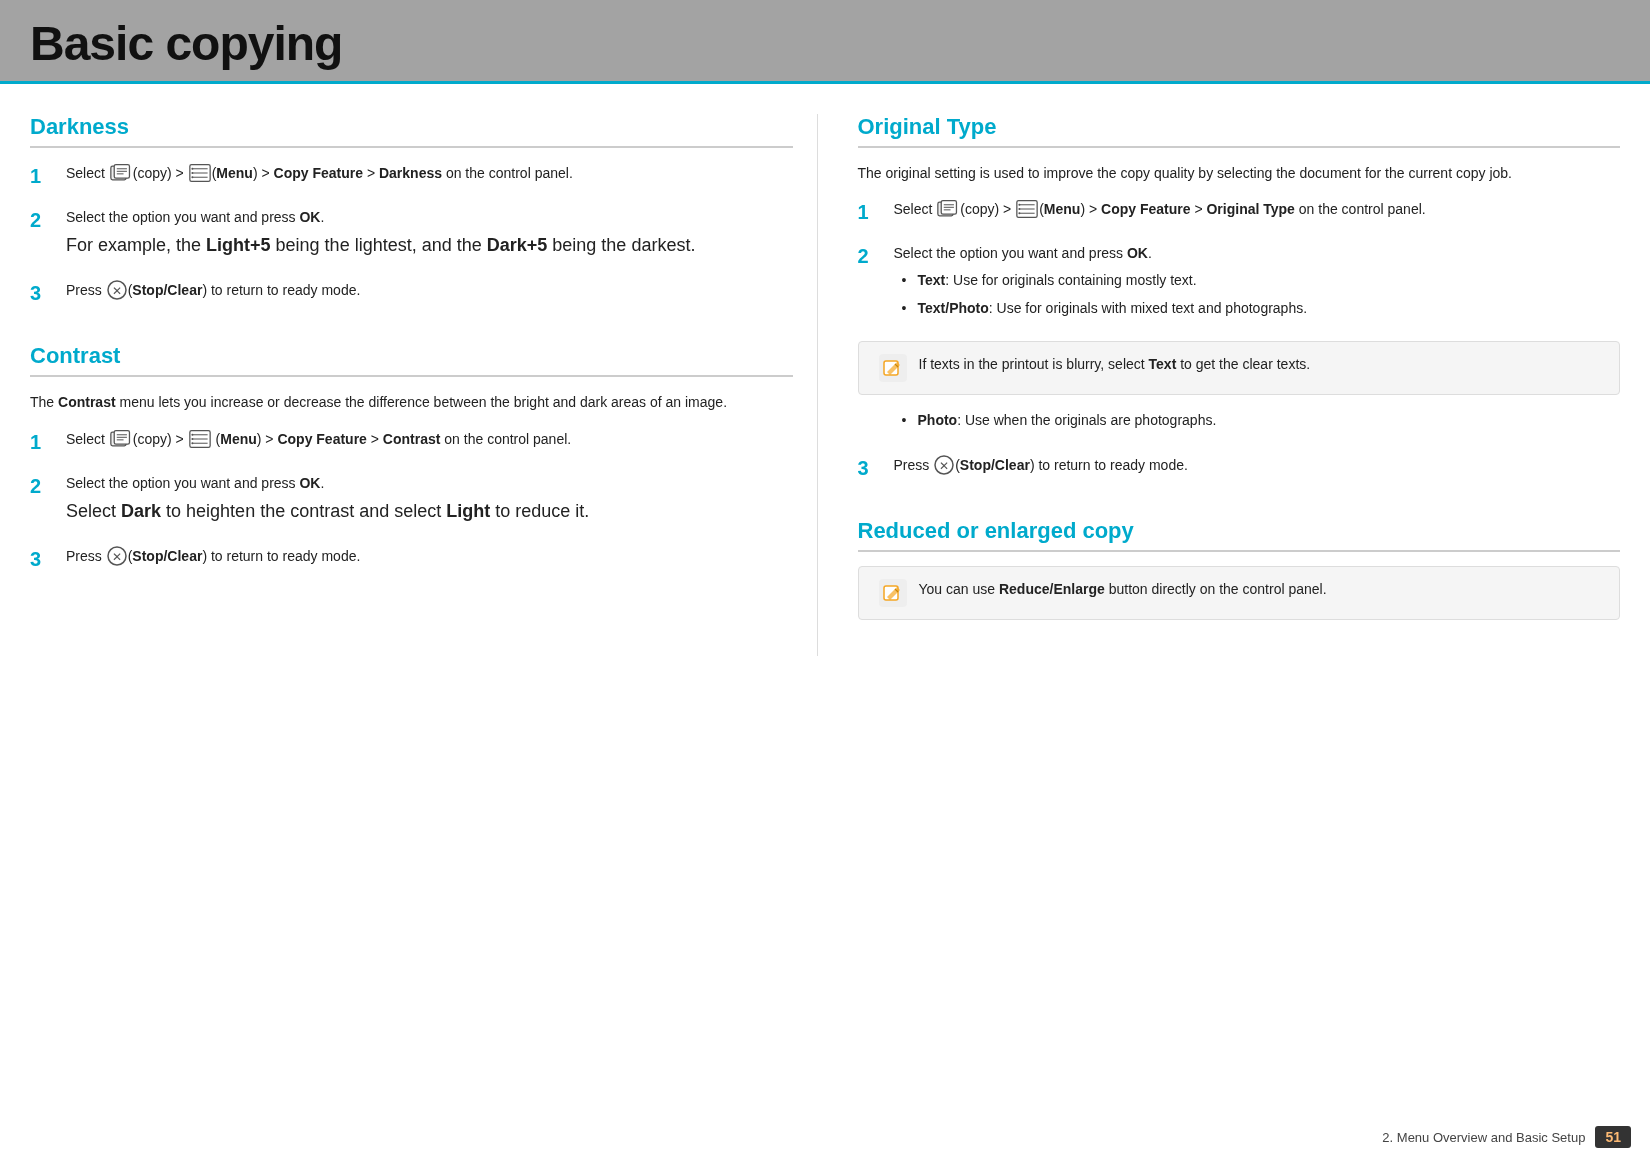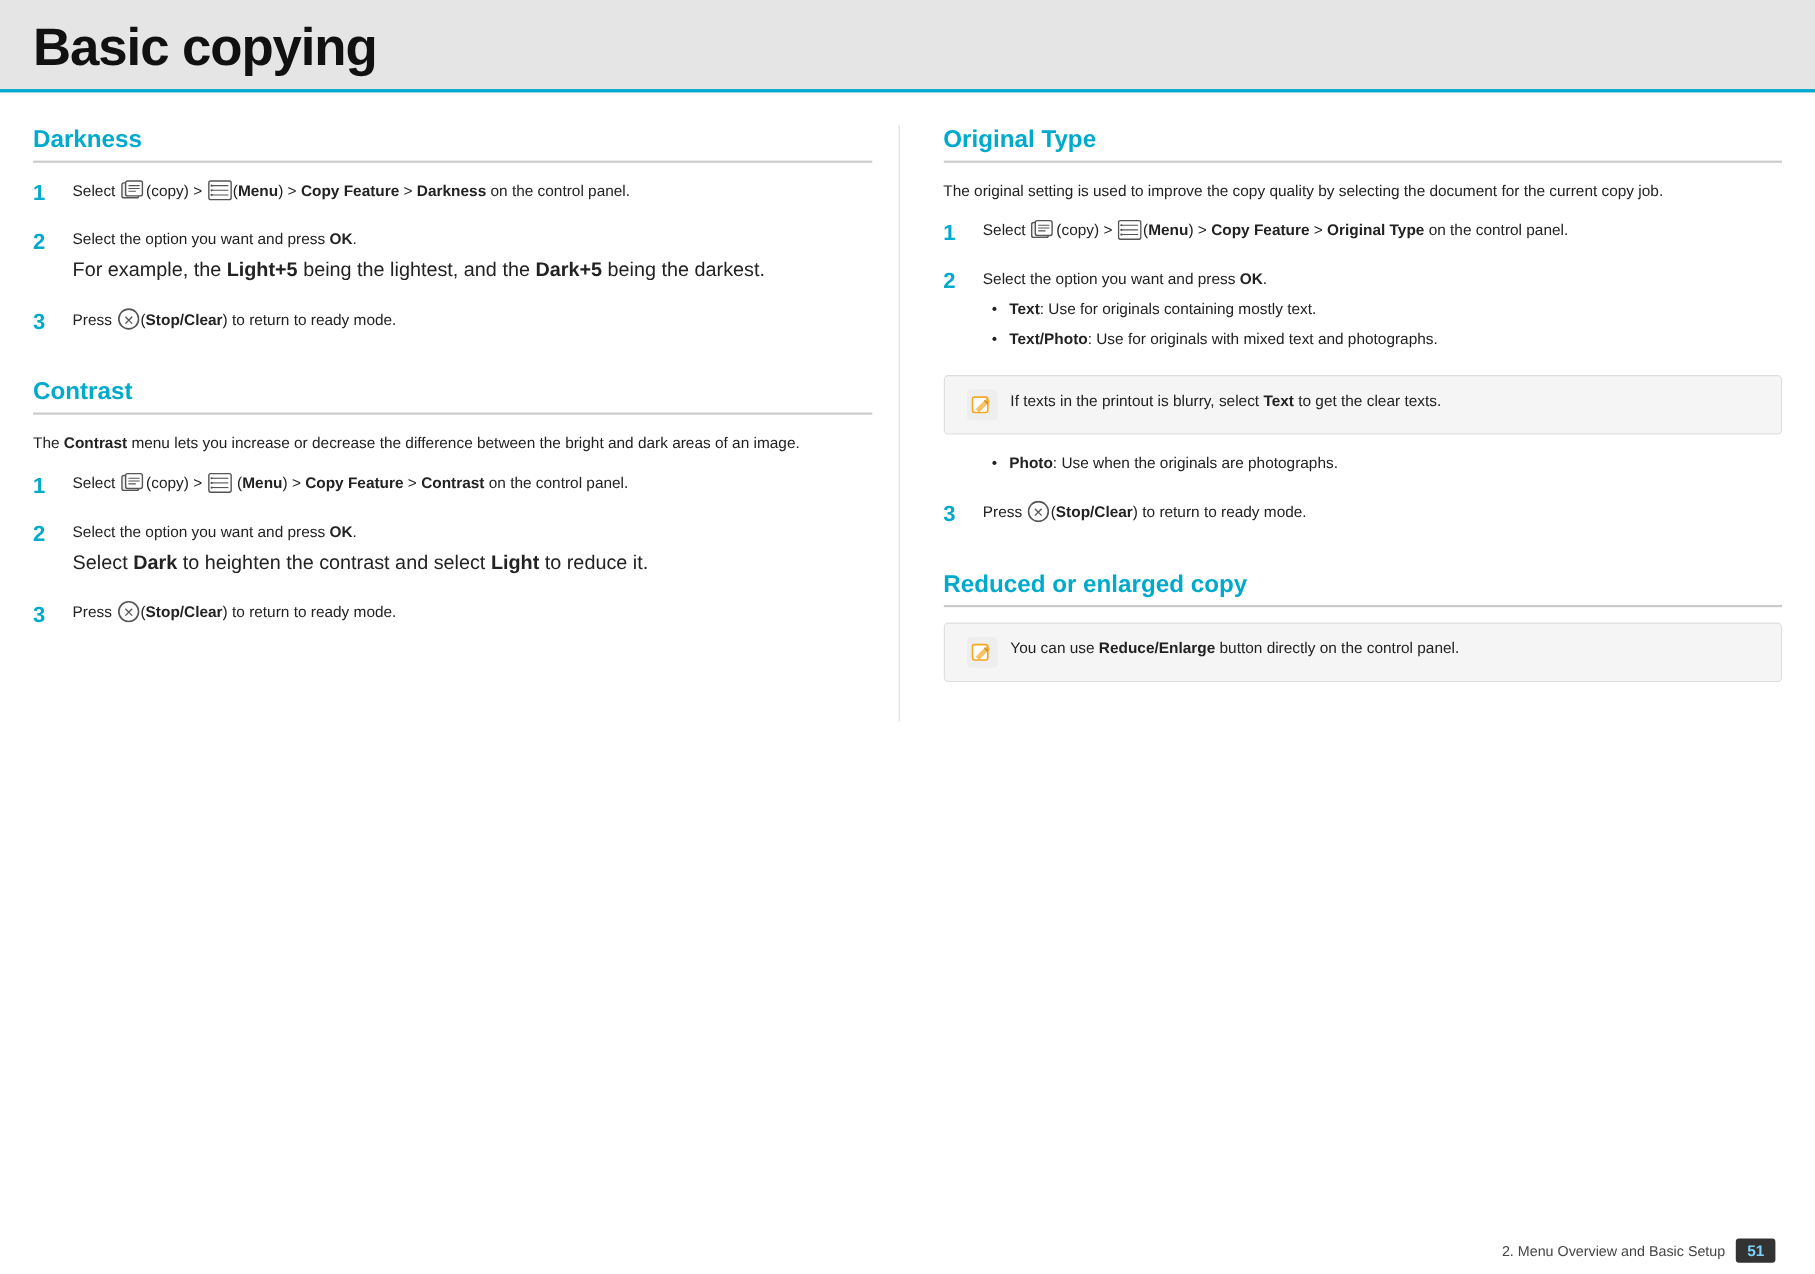--- a/index.html
+++ b/index.html
@@ -5,21 +5,21 @@
     * { box-sizing: border-box; margin: 0; padding: 0; }
     body {
       font-family: Arial, sans-serif;
       font-size: 14px;
       background: #fff;
       color: #222;
       width: 1650px;
       min-height: 1158px;
     }
     .page-header {
-      background: #e5e5e5;
+      background: #a3a3a3;
       padding: 18px 30px 10px 30px;
       border-bottom: 3px solid #00aacc;
       margin-bottom: 0;
     }
     .page-title {
       font-size: 48px;
       font-weight: 900;
       letter-spacing: -1px;
       color: #111;
       line-height: 1.1;
@@ -129,32 +129,32 @@
       font-size: 14px;
       line-height: 1.6;
     }
     .footer {
       position: fixed;
       bottom: 0;
       right: 0;
       width: 100%;
       display: flex;
       justify-content: flex-end;
-      padding: 10px 36px;
+      padding: 10px 19px;
       font-size: 13px;
       color: #444;
     }
     .footer-inner {
       display: flex;
       align-items: center;
       gap: 10px;
     }
     .page-num-badge {
       background: #333;
-      color: #7dd3fc;
+      color: #fdba74;
       padding: 3px 10px;
       border-radius: 3px;
       font-size: 14px;
       font-weight: 700;
     }
     
     svg.copy-svg {
       width: 22px;
       height: 20px;
       vertical-align: middle;

